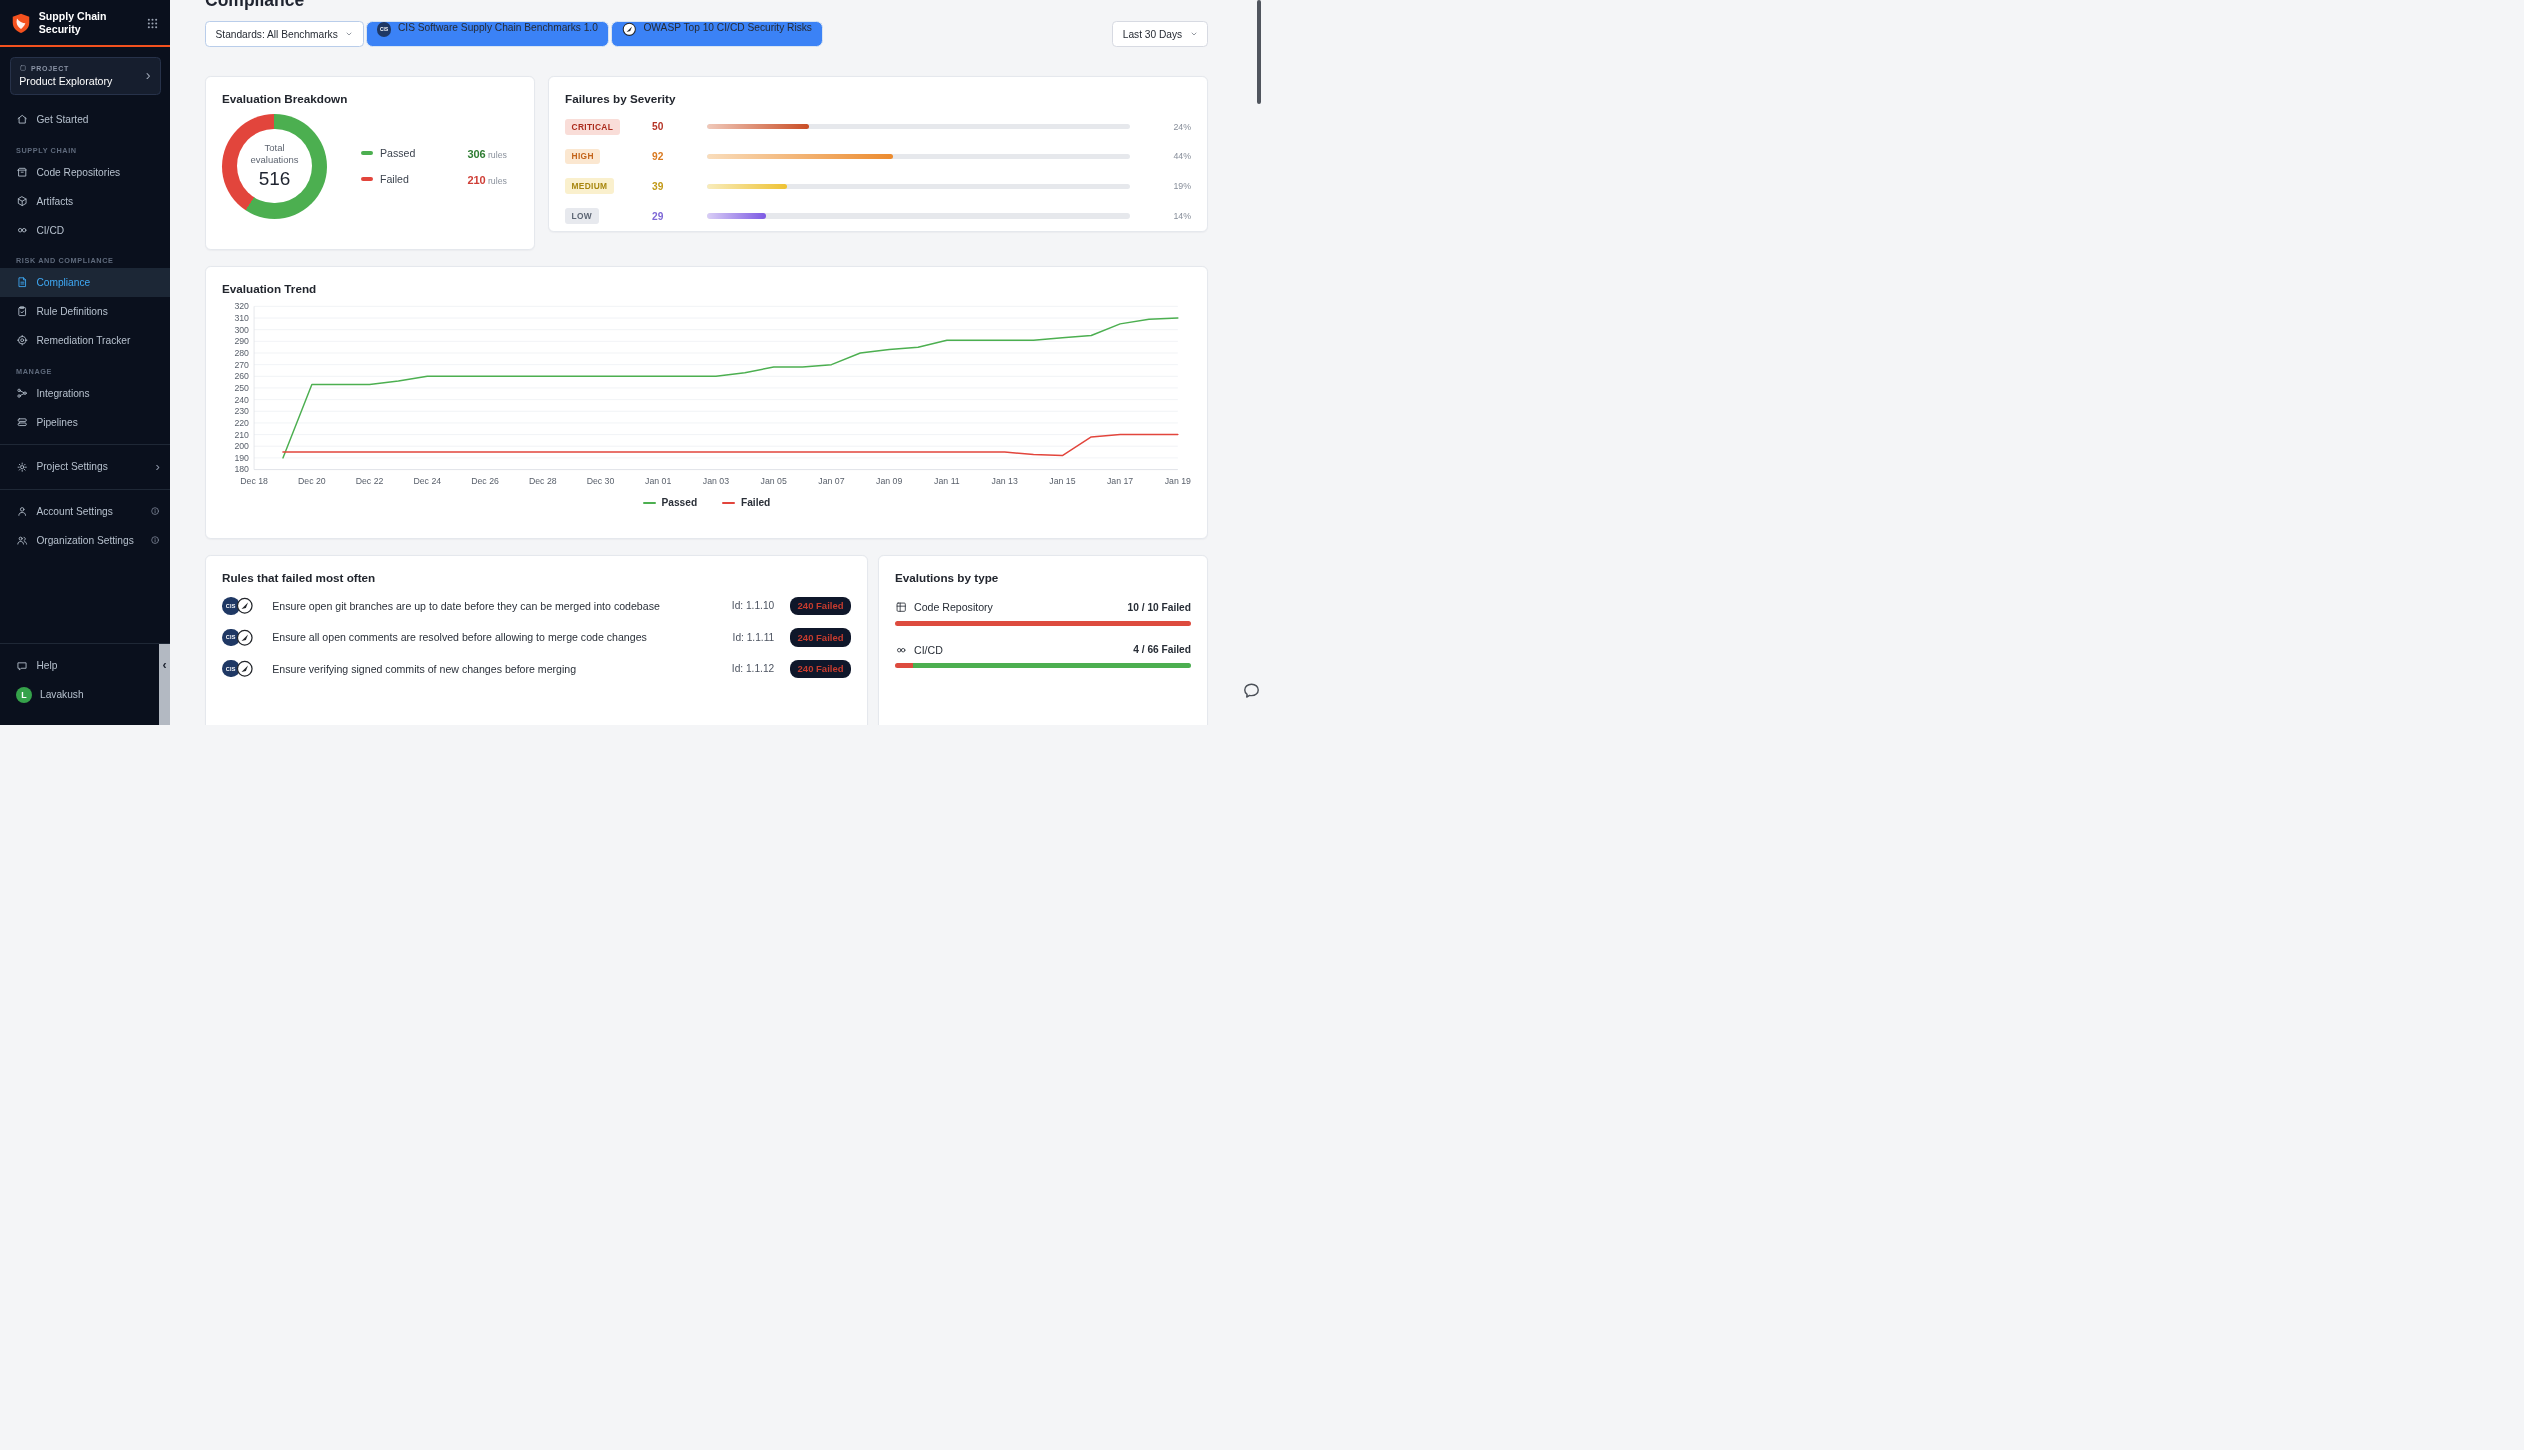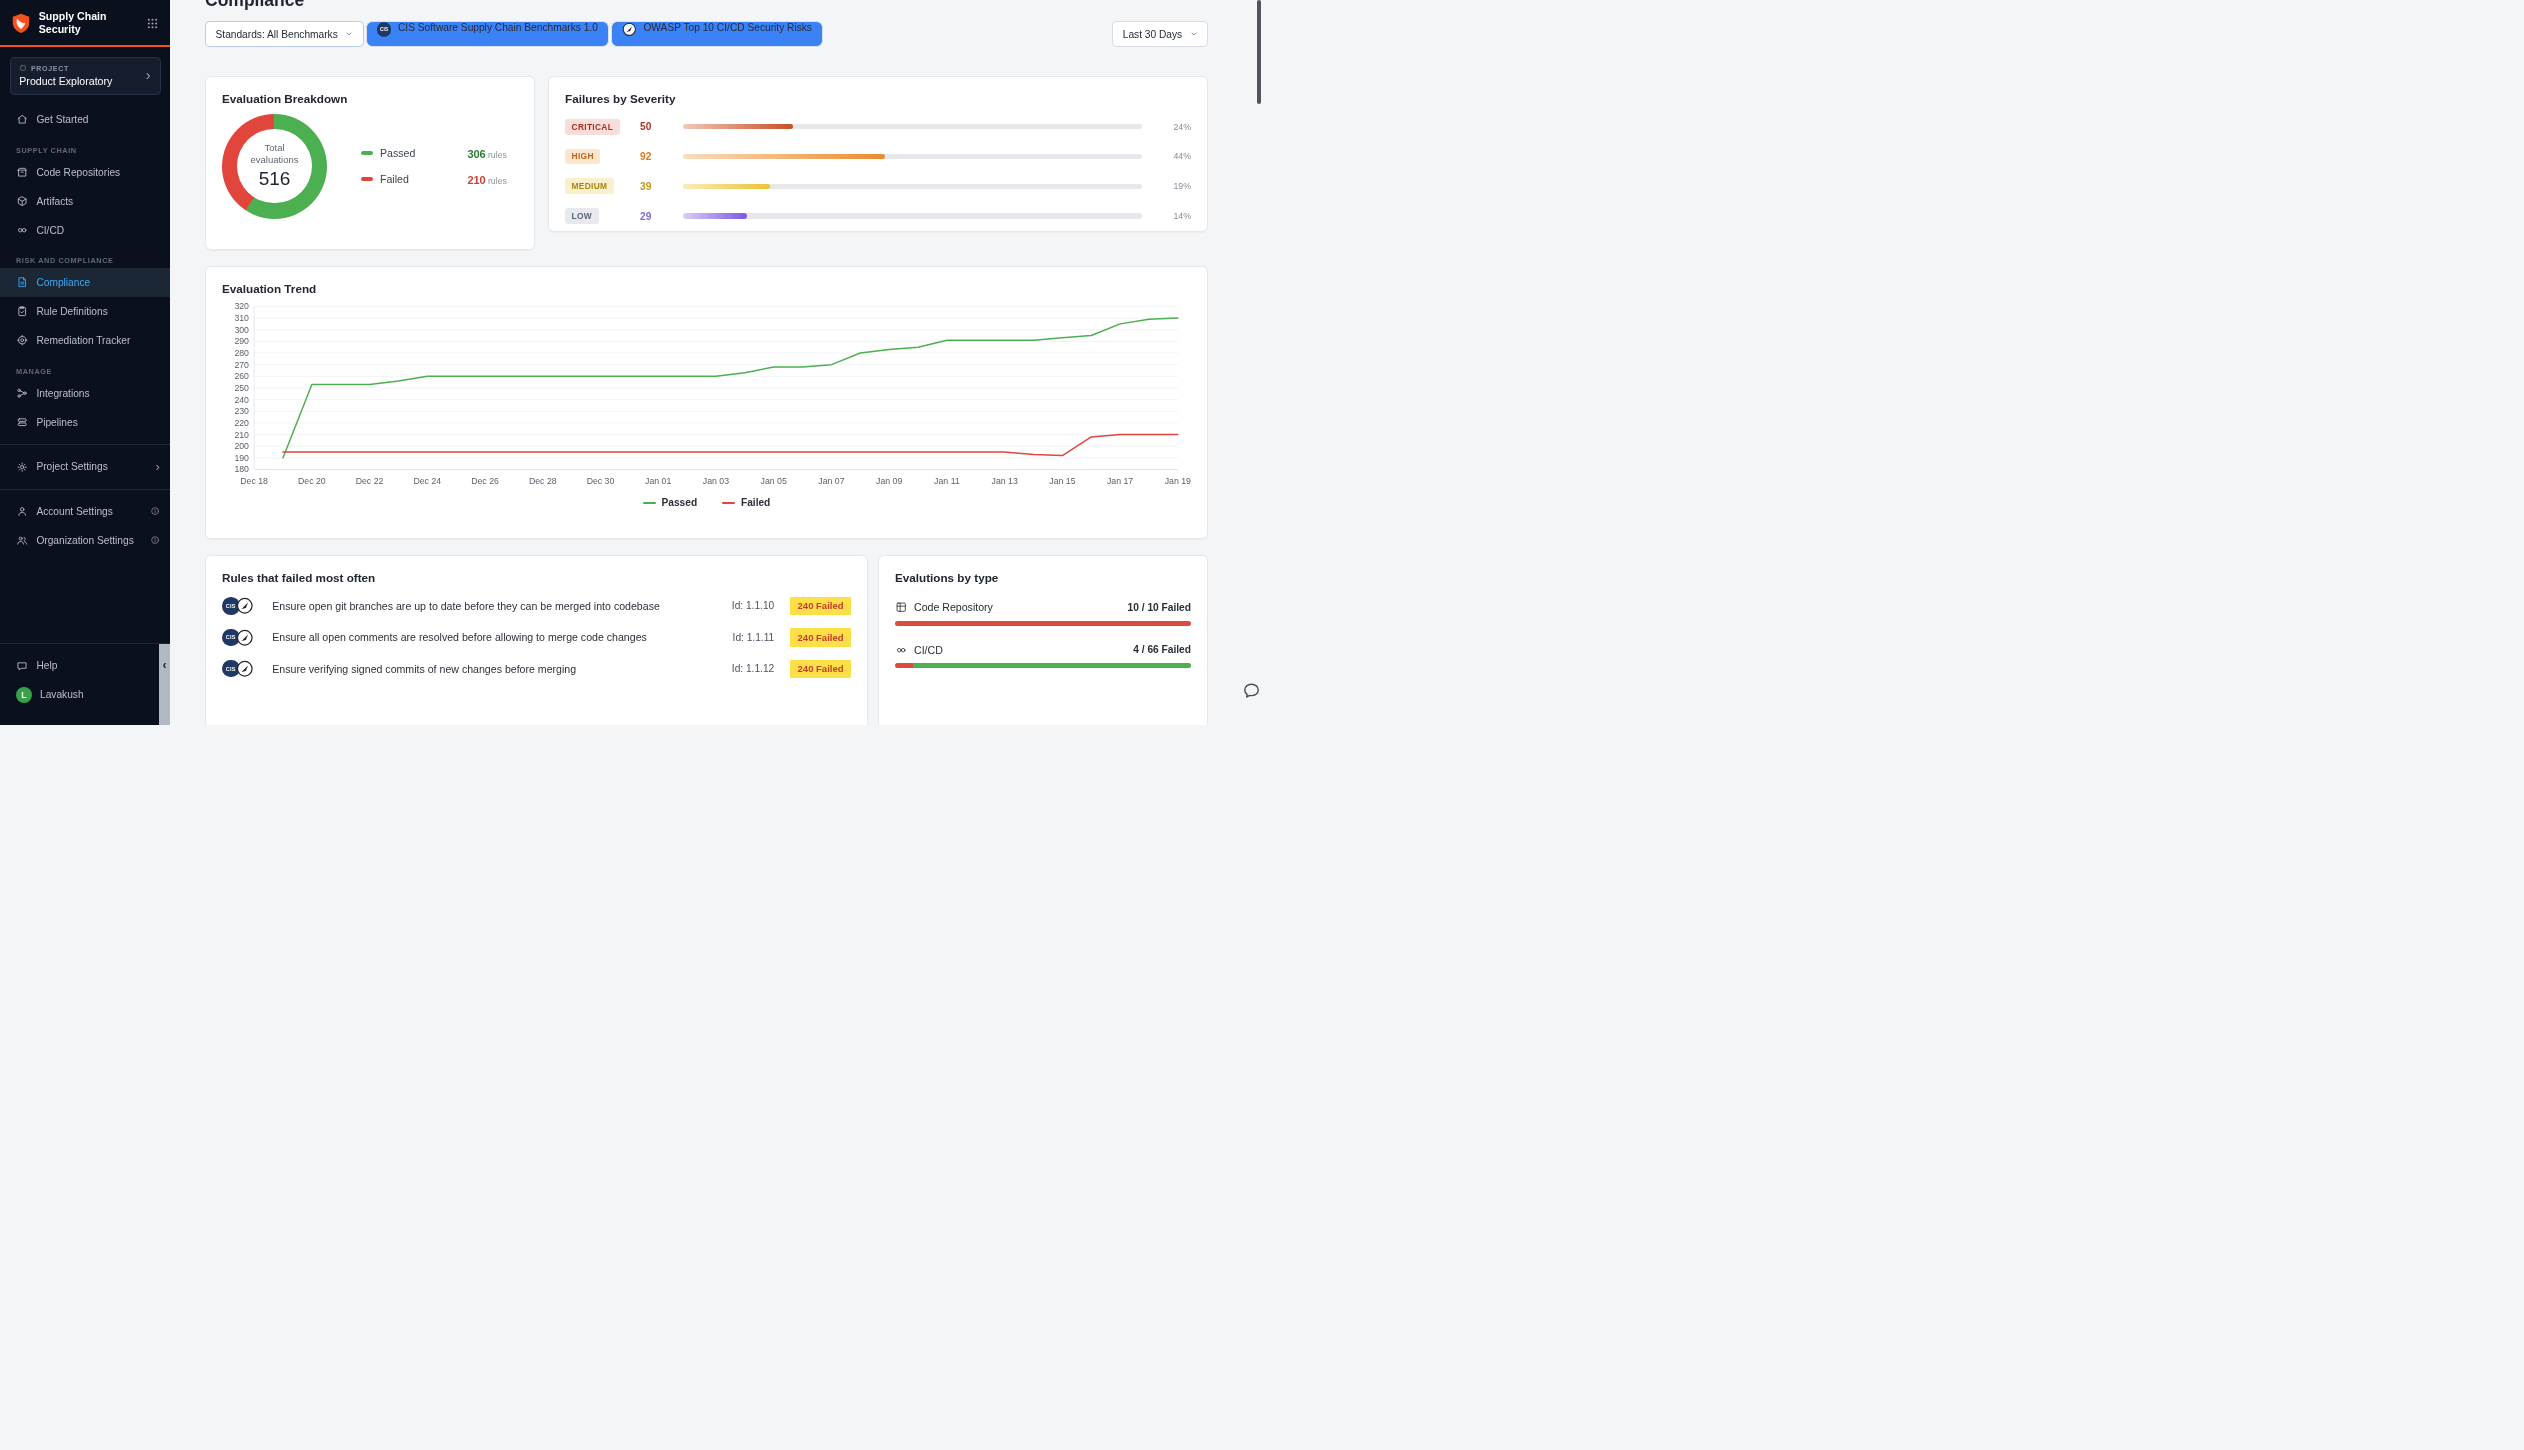--- a/index.html
+++ b/index.html
@@ -91,21 +91,21 @@
   .dash-red { background: #e2453c; }
   .bd-leg-label { font-size: 10.6px; color: #3c434e; }
   .bd-leg-val { margin-left: auto; white-space: nowrap; }
   .bd-leg-val b { font-size: 11px; }
   .val-green b { color: #2f7d33; }
   .val-red b { color: #cf3e36; }
   .bd-leg-val em { font-style: normal; font-size: 8.8px; color: #8a919c; margin-left: 2.2px; }
 
   
   .sev-rows { margin-top: 4.4px; }
-  .sev-row { display: grid; grid-template-columns: 64px 32px 1fr 38px; align-items: center; column-gap: 11px; margin-top: 14px; }
+  .sev-row { display: grid; grid-template-columns: 64px 32px 1fr 38px; align-items: center; column-gap: 23px; margin-top: 14px; }
   .sev-badge { justify-self: start; font-size: 8.4px; font-weight: 700; letter-spacing: 0.3px; padding: 2.9px 6.6px; border-radius: 2.9px; }
   .sev-critical { background: #f9ddd8; color: #ab2b1d; }
   .sev-high { background: #fbe7d0; color: #c3641a; }
   .sev-medium { background: #faf0cd; color: #a8870f; }
   .sev-low { background: #e7e9ee; color: #5c6573; }
   .sev-count { font-size: 10.2px; font-weight: 700; }
   .cnt-critical { color: #b53426; } .cnt-high { color: #d97a20; } .cnt-medium { color: #c29a18; } .cnt-low { color: #7e68d6; }
   .sev-track { height: 5.1px; background: #e6e8ec; border-radius: 2.9px; overflow: hidden; }
   .sev-fill { height: 100%; border-radius: 2.9px; }
   .fill-critical { background: linear-gradient(90deg, #f0c9ba 0%, #c94d25 100%); }
@@ -125,21 +125,21 @@
   
   .row3 { display: flex; gap: 10.2px; margin-top: 16px; }
   .card-rules { flex: 1; height: 219px; }
   .card-types { width: 330px; flex: none; height: 219px; }
   .rule-row { display: flex; align-items: center; gap: 10.2px; margin-top: 13px; cursor: pointer; }
   .rule-row:first-of-type { margin-top: 17.5px; }
   .rule-icons { display: flex; align-items: center; flex: none; }
   .rule-icons > * + * { margin-left: -3.7px; }
   .rule-text { font-size: 10.6px; color: #2a3039; flex: 1; margin-left: 8.8px; }
   .rule-id { font-size: 10.2px; color: #4c5360; margin-right: 5.8px; white-space: nowrap; }
-  .badge-failed { background: #fde047; color: #c53b2e; font-size: 9.5px; font-weight: 700; padding: 3.7px 7.3px; border-radius: 1px; white-space: nowrap; }
+  .badge-failed { background: #0f172a; color: #c53b2e; font-size: 9.5px; font-weight: 700; padding: 3.7px 7.3px; border-radius: 8px; white-space: nowrap; }
   .type-row { margin-top: 17.5px; }
   .type-head { display: flex; align-items: center; gap: 6.6px; }
   .tic { width: 12.4px; height: 12.4px; stroke: #272d36; fill: none; stroke-width: 1.6; stroke-linecap: round; stroke-linejoin: round; flex: none; }
   .type-name { font-size: 10.6px; color: #272d36; }
   .type-status { margin-left: auto; font-size: 10.2px; font-weight: 700; color: #272d36; }
   .type-bar { display: flex; height: 5.1px; border-radius: 2.9px; overflow: hidden; margin-top: 7.3px; background: #e6e8ec; }
   .bar-red { background: #dd4b3e; height: 100%; }
   .bar-green { background: #4caf50; height: 100%; }
 
   

